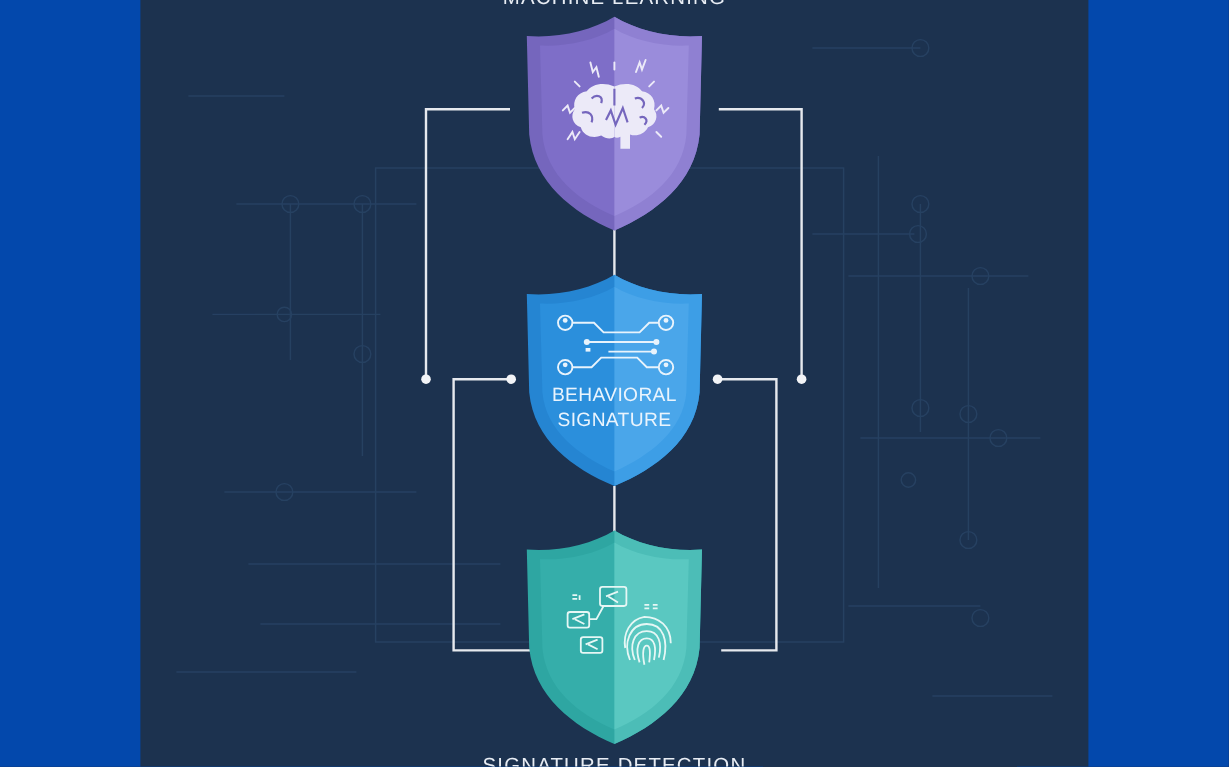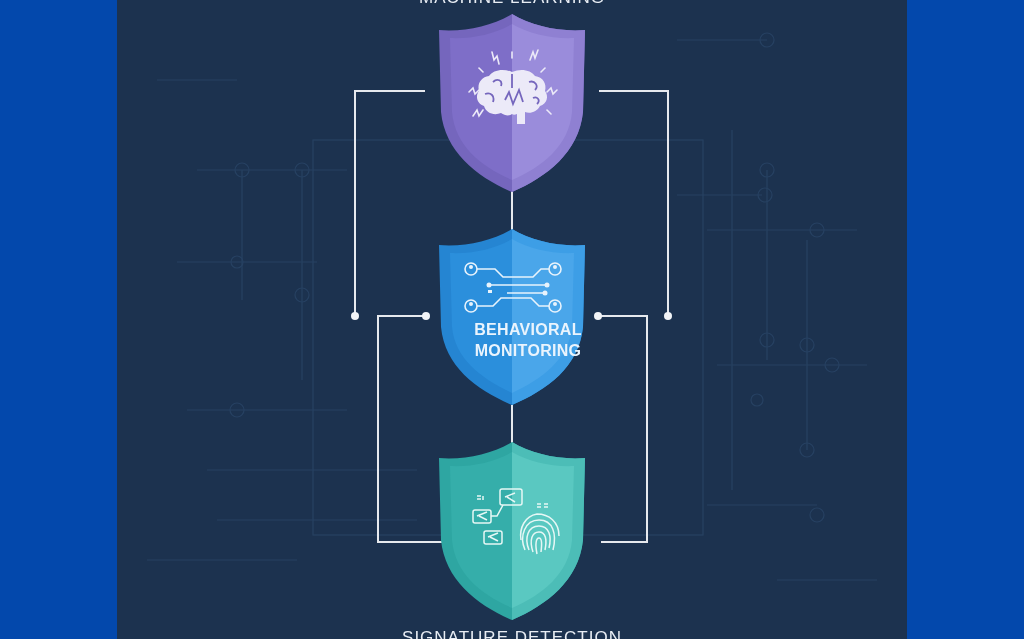--- a/index.html
+++ b/index.html
@@ -16,22 +16,22 @@
   }
   .bg-svg { position: absolute; left: 0; top: 0; }
   .cut-label {
     position: absolute; left: 0; width: 790px; text-align: center;
     color: #e8edf4; font-size: 17px; letter-spacing: 1px; font-weight: 400;
   }
   .cut-top { top: -12px; }
   .cut-bottom { top: 628px; }
   .shield { position: absolute; }
   .shield-text {
-    position: absolute; left: 16px; width: 150px; text-align: center;
-    color: #eaf4fd; font-size: 16px; line-height: 21px; letter-spacing: 0.3px; font-weight: bold;
+    position: absolute; left: 0; width: 150px; text-align: center;
+    color: #eaf4fd; font-size: 16px; line-height: 21px; letter-spacing: 0.3px;
   }
 </style>
 </head>
 <body>
 
 <div class="panel">
 
   <svg class="bg-svg" width="790" height="639" viewBox="0 0 790 639">
     <g stroke="#2a4668" stroke-width="1.2" fill="none" opacity="0.75">
       <rect x="196" y="140" width="390" height="395"></rect>
@@ -128,21 +128,21 @@
           <circle cx="110" cy="58" r="2.5"></circle>
         <circle cx="108" cy="66" r="2.5"></circle>
           <rect x="51" y="63" width="4" height="3"></rect>
         <circle cx="34" cy="40" r="2"></circle>
           <circle cx="118" cy="40" r="2"></circle>
         <circle cx="34" cy="77" r="2"></circle>
           <circle cx="118" cy="77" r="2"></circle>
       </g>
     </svg>
     <div class="shield-text" style="top:92px;">BEHAVIORAL</div>
-    <div class="shield-text" style="top:113px;">MONITORING</div>
+    <div class="shield-text" style="top:113px;">SIGNATURE</div>
   </div>
 
   <div class="shield" style="left:320px; top:440px; width:150px; height:182px;">
     <svg width="150" height="182" viewBox="0 0 150 182">
       <path d="M 75 2 C 55 14 28 20 2 18 L 4 100 C 8 140 40 165 75 180 C 110 165 142 140 146 100 L 148 18 C 122 20 95 14 75 2 Z" fill="#2ea6a2"></path>
       <path d="M 75 2 C 95 14 122 20 148 18 L 146 100 C 142 140 110 165 75 180 Z" fill="#4cbdb7"></path>
       <path d="M 75 12 C 58 22 35 27 13 26 L 15 100 C 18 134 45 155 75 168 Z" fill="#35aeaa"></path>
       <path d="M 75 12 C 92 22 115 27 137 26 L 135 100 C 132 134 105 155 75 168 Z" fill="#5ac8c1"></path>
       <g stroke="#e6f7f5" stroke-width="1.5" fill="none">
         <rect x="63" y="49" width="22" height="16" rx="2"></rect>

